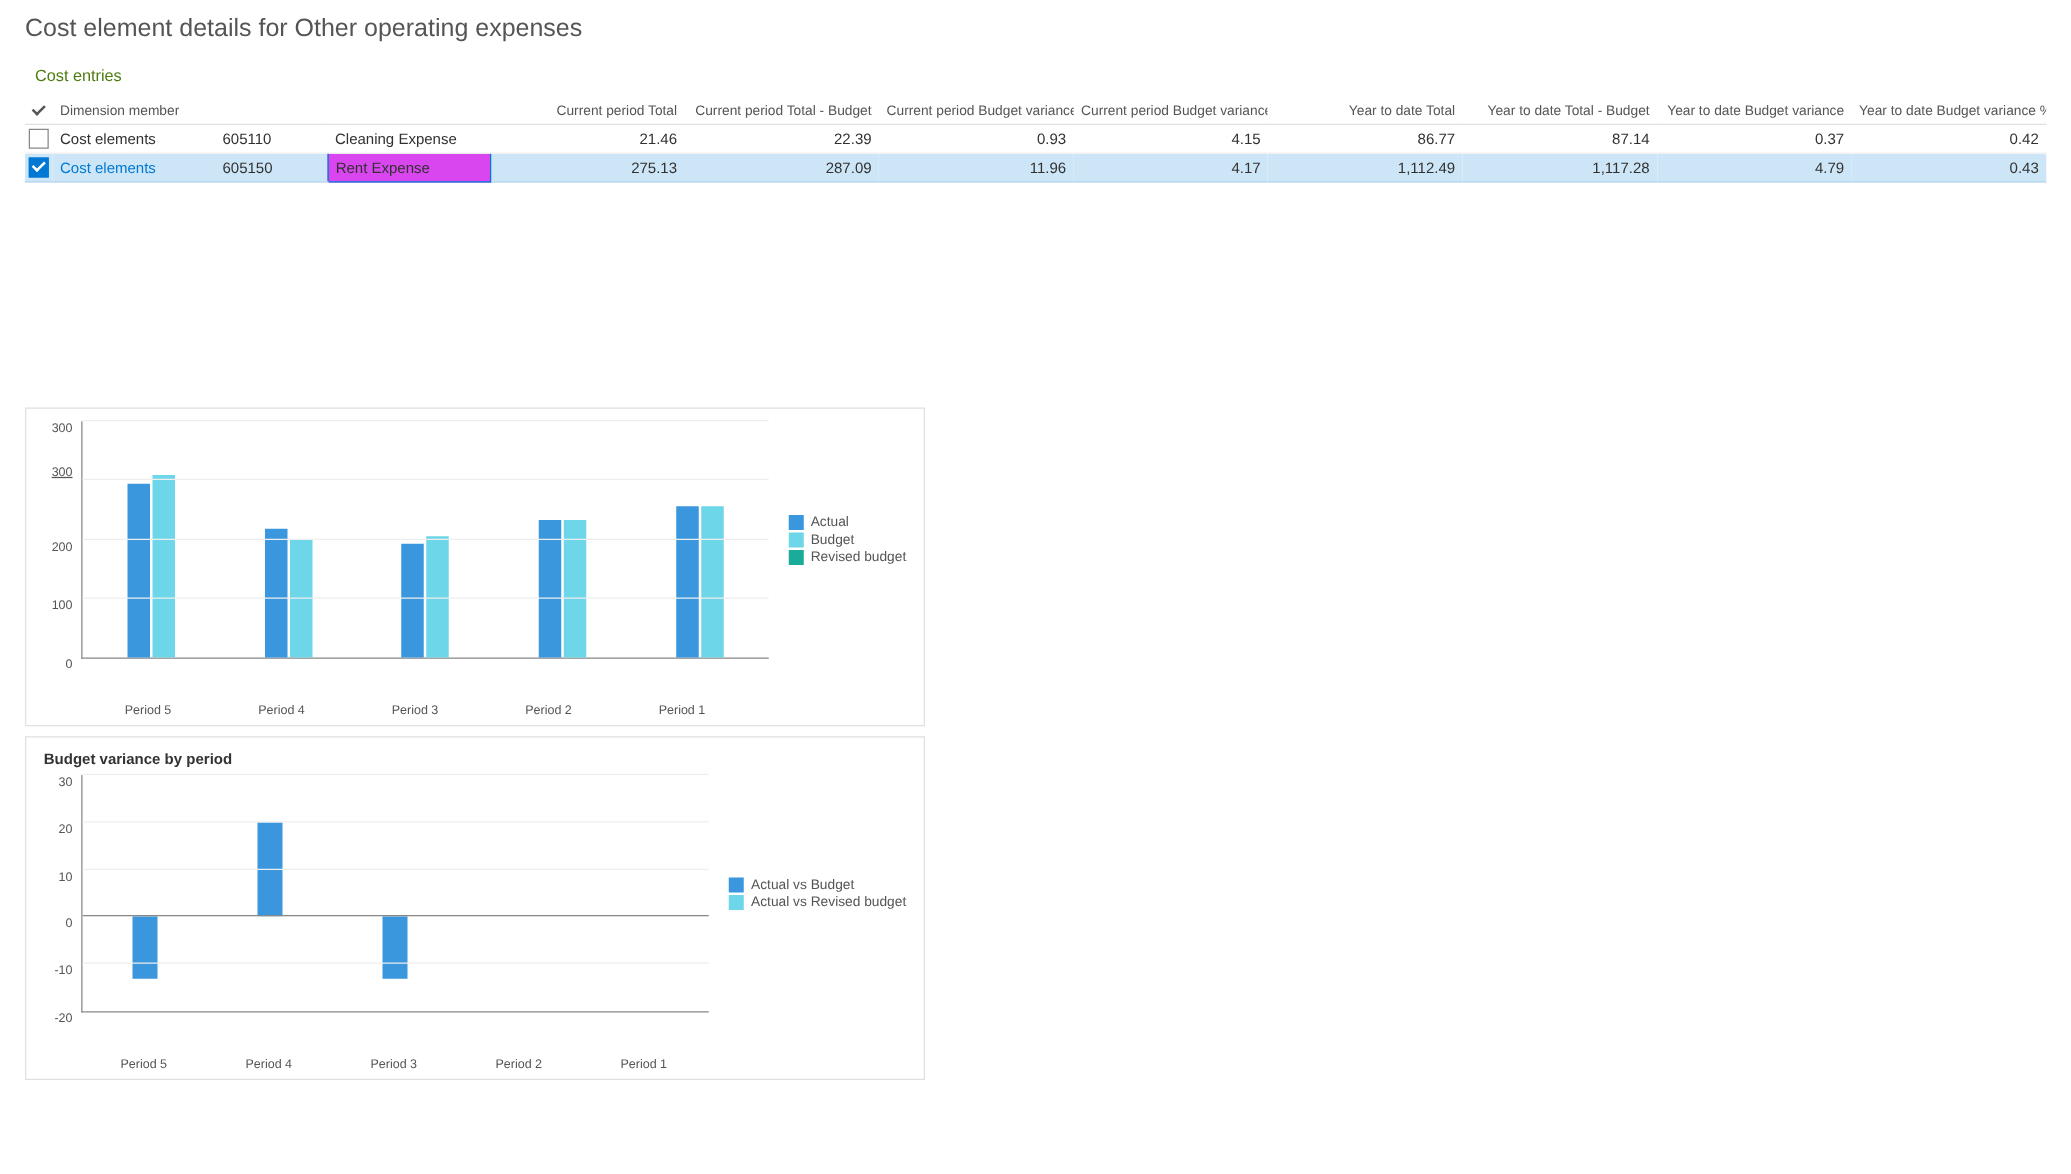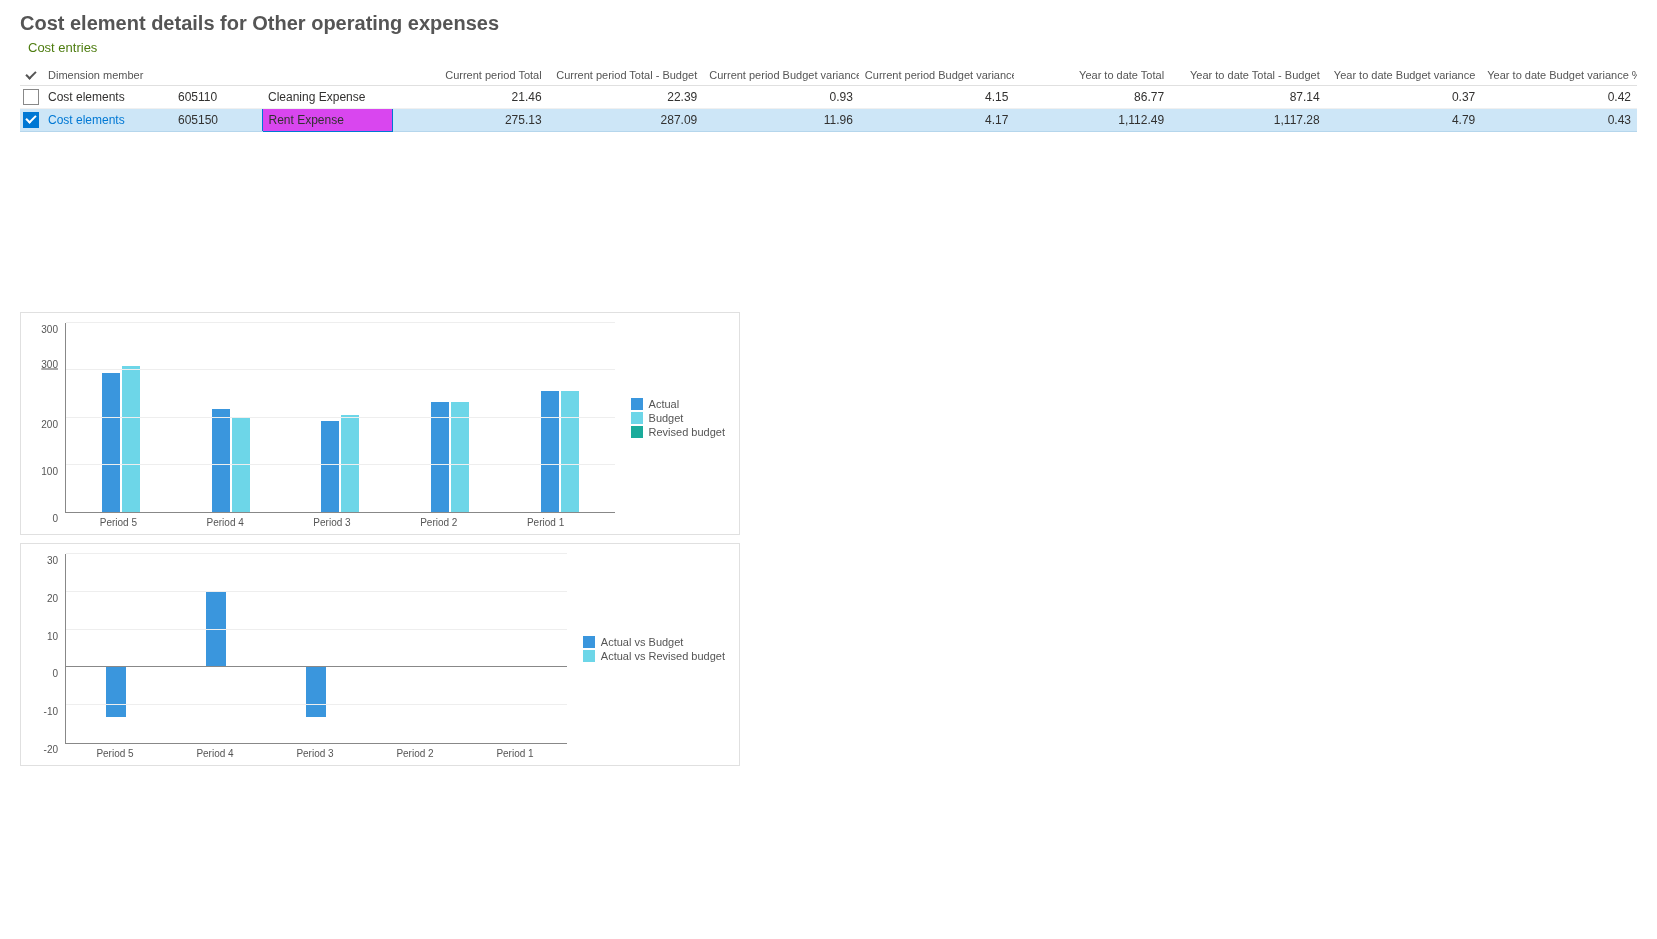--- a/index.html
+++ b/index.html
@@ -5,23 +5,23 @@
   * { box-sizing: border-box; margin: 0; padding: 0; }
   body {
     font-family: "Segoe UI", Tahoma, Geneva, Verdana, sans-serif;
     font-size: 12px;
     color: #323130;
     background: #ffffff;
     padding: 12px 20px;
   }
   .page-title {
     font-size: 20px;
-    font-weight: 700;
-    color: #555;
-    margin-bottom: 5px;
+    font-weight: 400;
+    color: #555;
+    margin-bottom: 18px;
   }
   .link-small {
     color: #4d7c0f;
     font-size: 13px;
     cursor: pointer;
     margin-bottom: 10px;
     display: inline-block;
     padding-left: 8px;
   }
   .grid {
@@ -145,20 +145,21 @@
     justify-content: center;
     align-items: flex-end;
     gap: 2px;
   }
   .bar {
     width: 18px;
   }
   .x-labels {
     display: flex;
     margin-left: 30px;
+    margin-top: 32px;
   }
   .x-label {
     flex: 1;
     text-align: center;
     font-size: 10px;
     color: #555;
     padding-top: 4px;
   }
   .legend {
     margin-left: 16px;
@@ -311,20 +312,21 @@
     <div class="x-labels" id="xlabels-0" style="margin-right:126px">
         <div class="x-label">Period 5</div>
         <div class="x-label">Period 4</div>
         <div class="x-label">Period 3</div>
         <div class="x-label">Period 2</div>
         <div class="x-label">Period 1</div>
       </div>
   </div>
 
   <div class="chart-frame">
+    <div class="chart-title">Budget variance by period</div>
     <div class="chart-body">
       <div class="plot-area variance" id="plot-1">
         <div class="y-ticks" id="yticks-1">
             <div class="y-tick" style="bottom: -6px;">-20</div>
             <div class="y-tick" style="bottom: 31.8px; text-align: right;">-10</div>
             <div class="y-tick" style="bottom: 69.6px;">0</div>
             <div class="y-tick" style="bottom: 107.4px;">10</div>
             <div class="y-tick" style="bottom: 145.2px;">20</div>
             <div class="y-tick" style="bottom: 183px;">30</div>
           </div>

